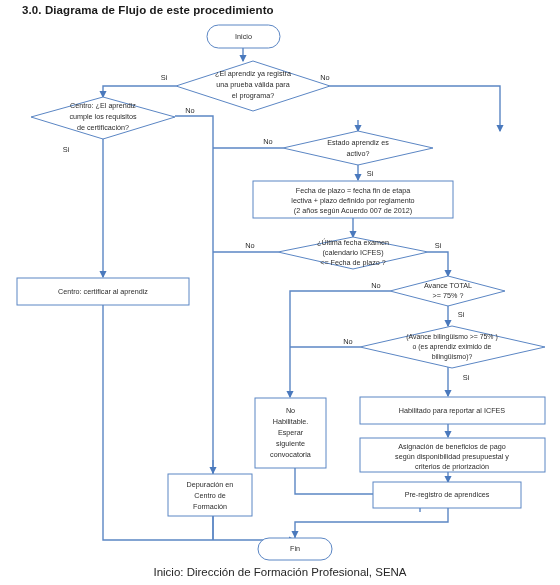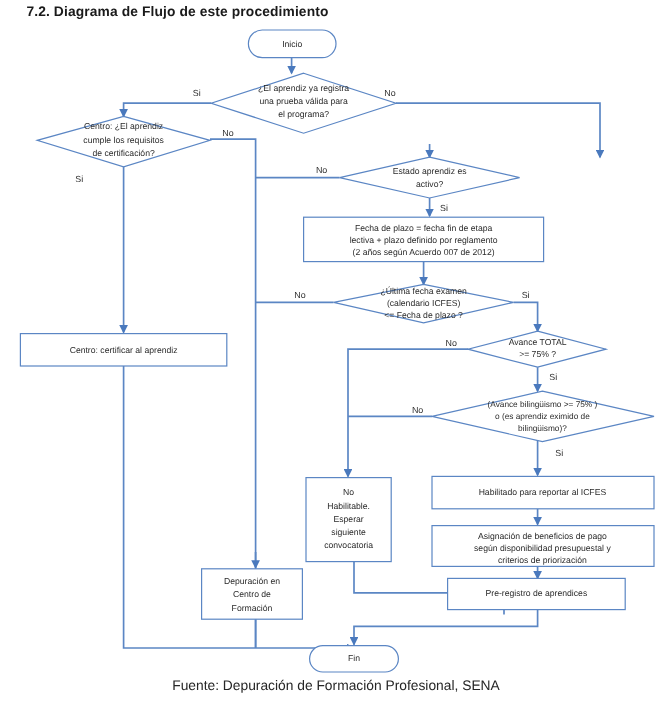--- a/index.html
+++ b/index.html
@@ -62,21 +62,21 @@
     font-family: "Liberation Sans", sans-serif;
     font-size: 7.4px;
     fill: #2b2b2b;
     text-anchor: middle;
     dominant-baseline: middle;
   }
 </style>
 </head>
 <body>
 
-<div id="page-title">7.2.  Diagrama de Flujo de este procedimiento</div>
+<div id="page-title">3.0.  Diagrama de Flujo de este procedimiento</div>
 
 <svg id="flowchart" width="560" height="585" viewBox="0 0 560 585">
   <defs>
     <marker id="arrow" viewBox="0 0 10 10" refX="8.5" refY="5" markerWidth="5.2" markerHeight="5.2" orient="auto-start-reverse">
       <path d="M 0 0 L 10 5 L 0 10 z" fill="#4a79bd"></path>
     </marker>
   </defs>
 
   <g>
 
@@ -227,13 +227,13 @@
     <text class="node-text" x="210" y="496">Centro de</text>
     <text class="node-text" x="210" y="507">Formación</text>
   </g>
 
   <g>
     <rect class="node-shape" x="258" y="538" width="74" height="22" rx="11" ry="11"></rect>
     <text class="node-text" x="295" y="549">Fin</text>
   </g>
 </svg>
 
-<div id="footer-caption">Fuente: Depuración de Formación Profesional, SENA</div>
+<div id="footer-caption">Inicio: Dirección de Formación Profesional, SENA</div>
 
 </body></html>

